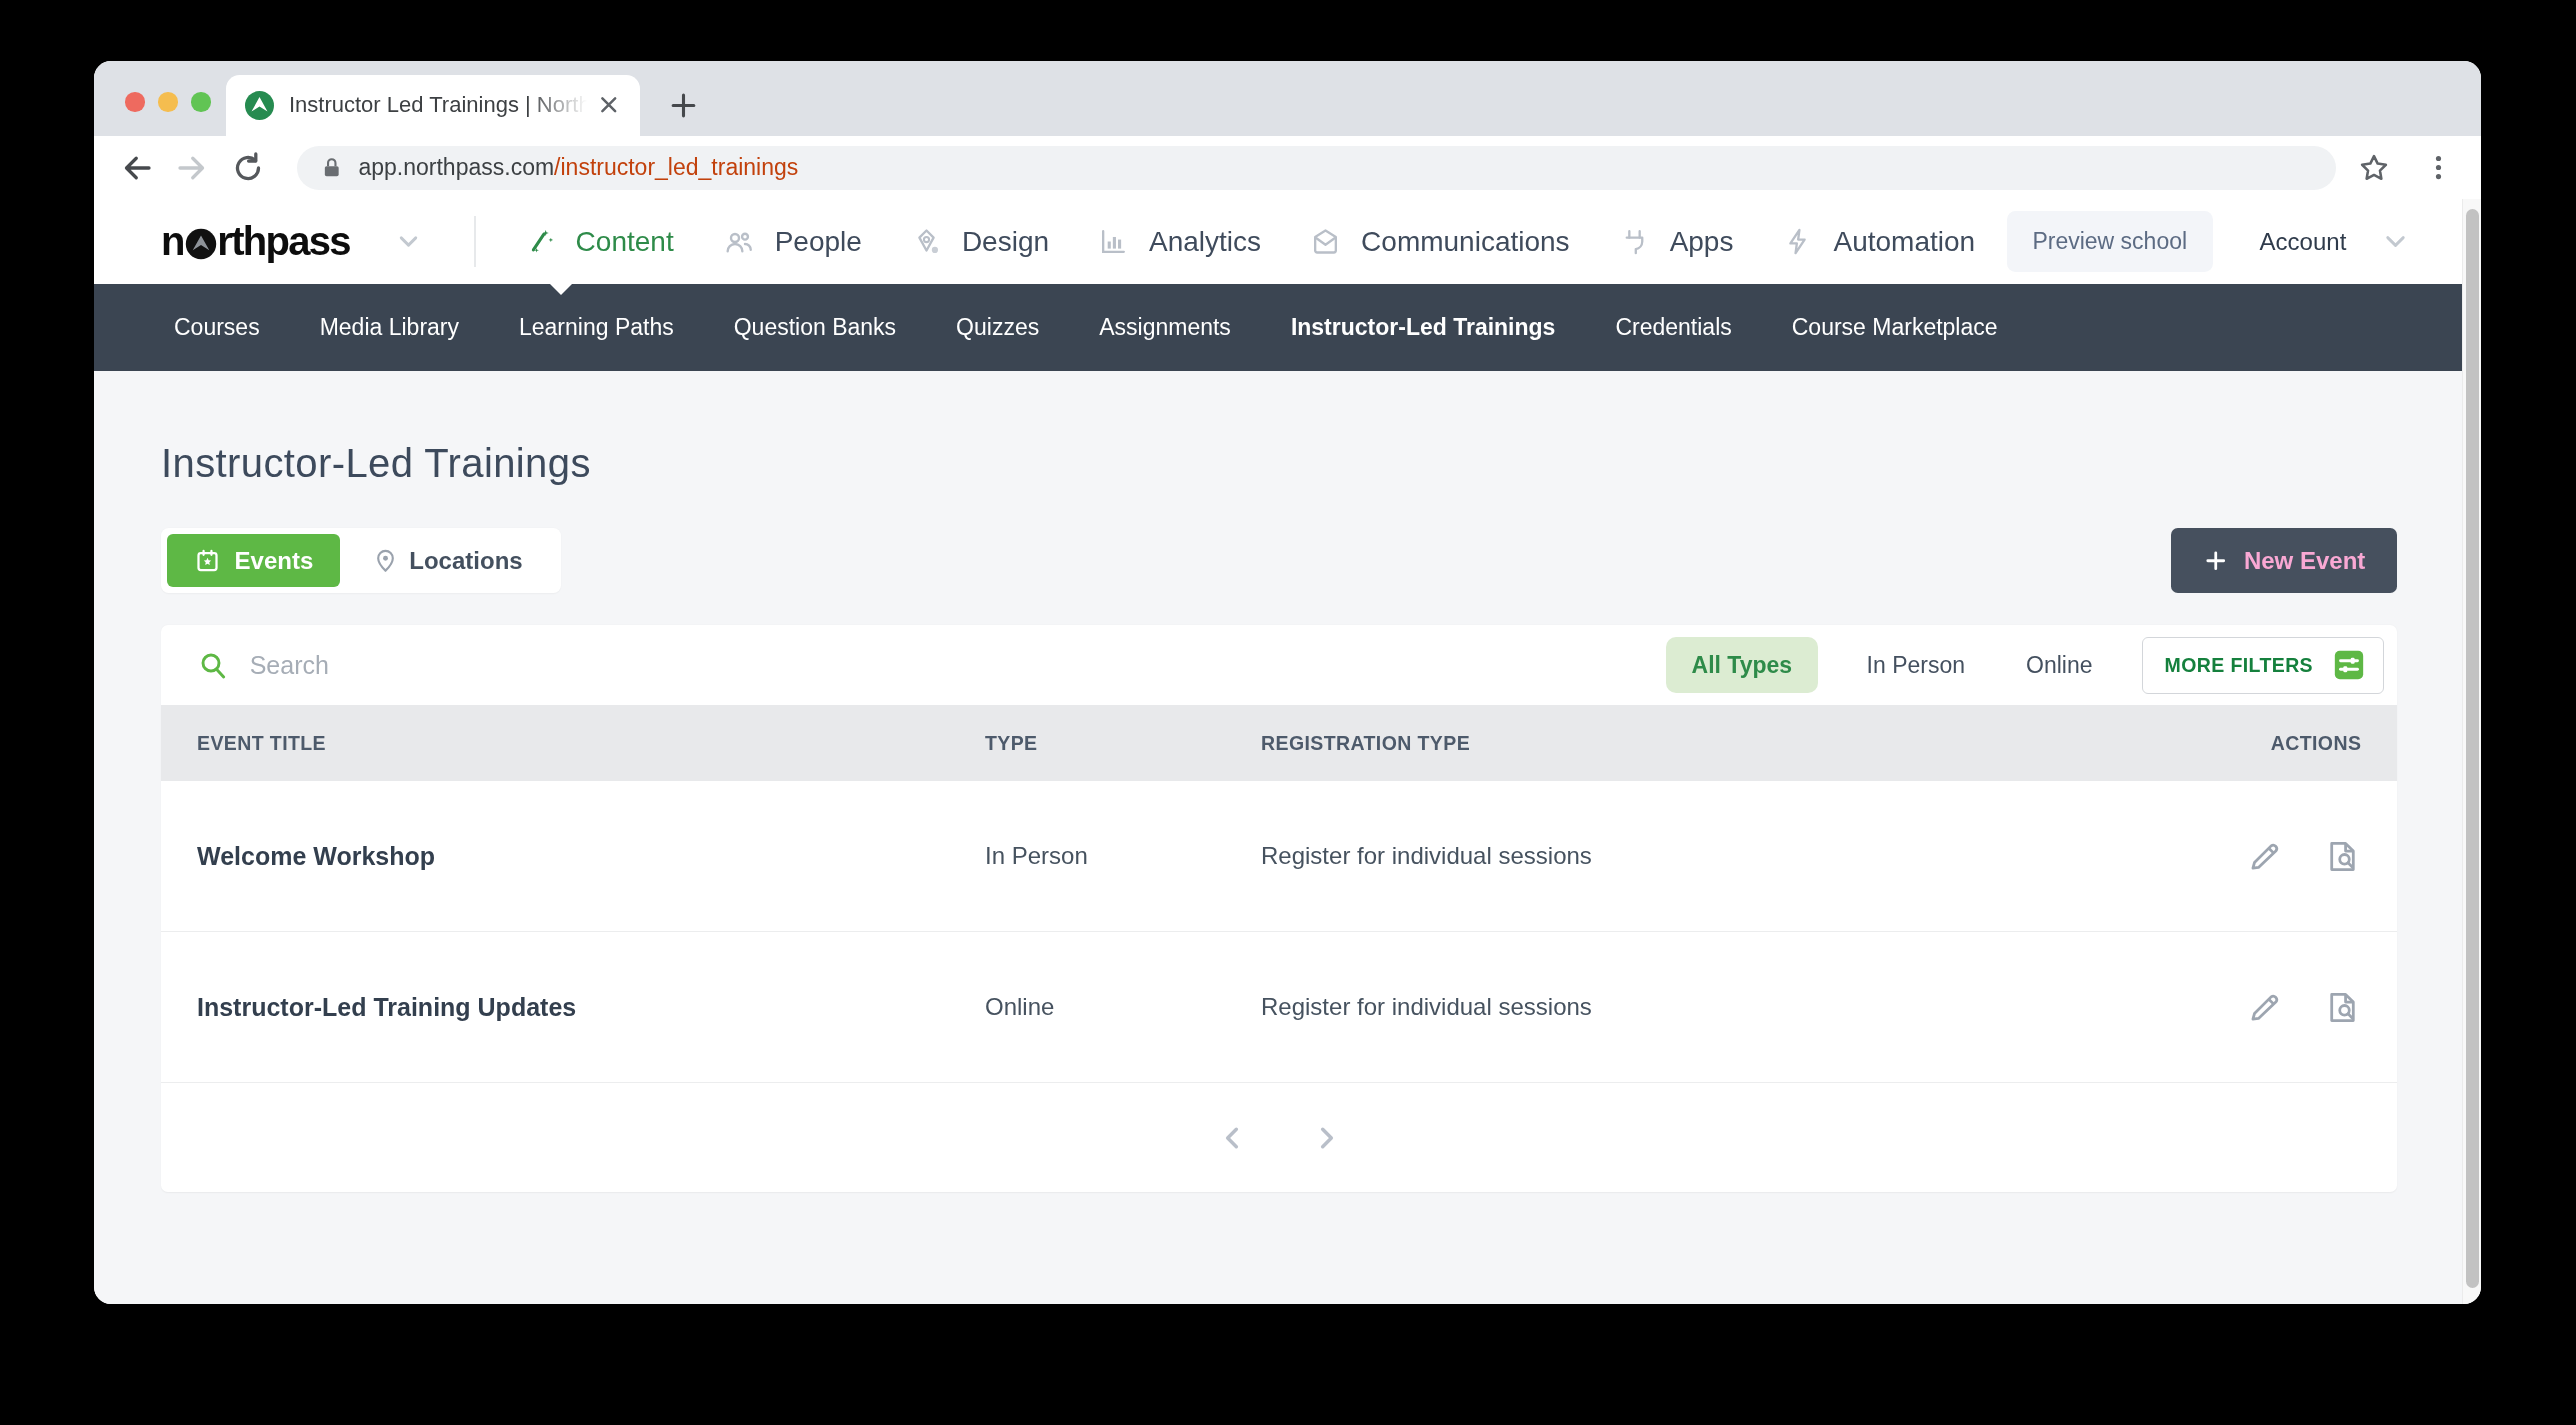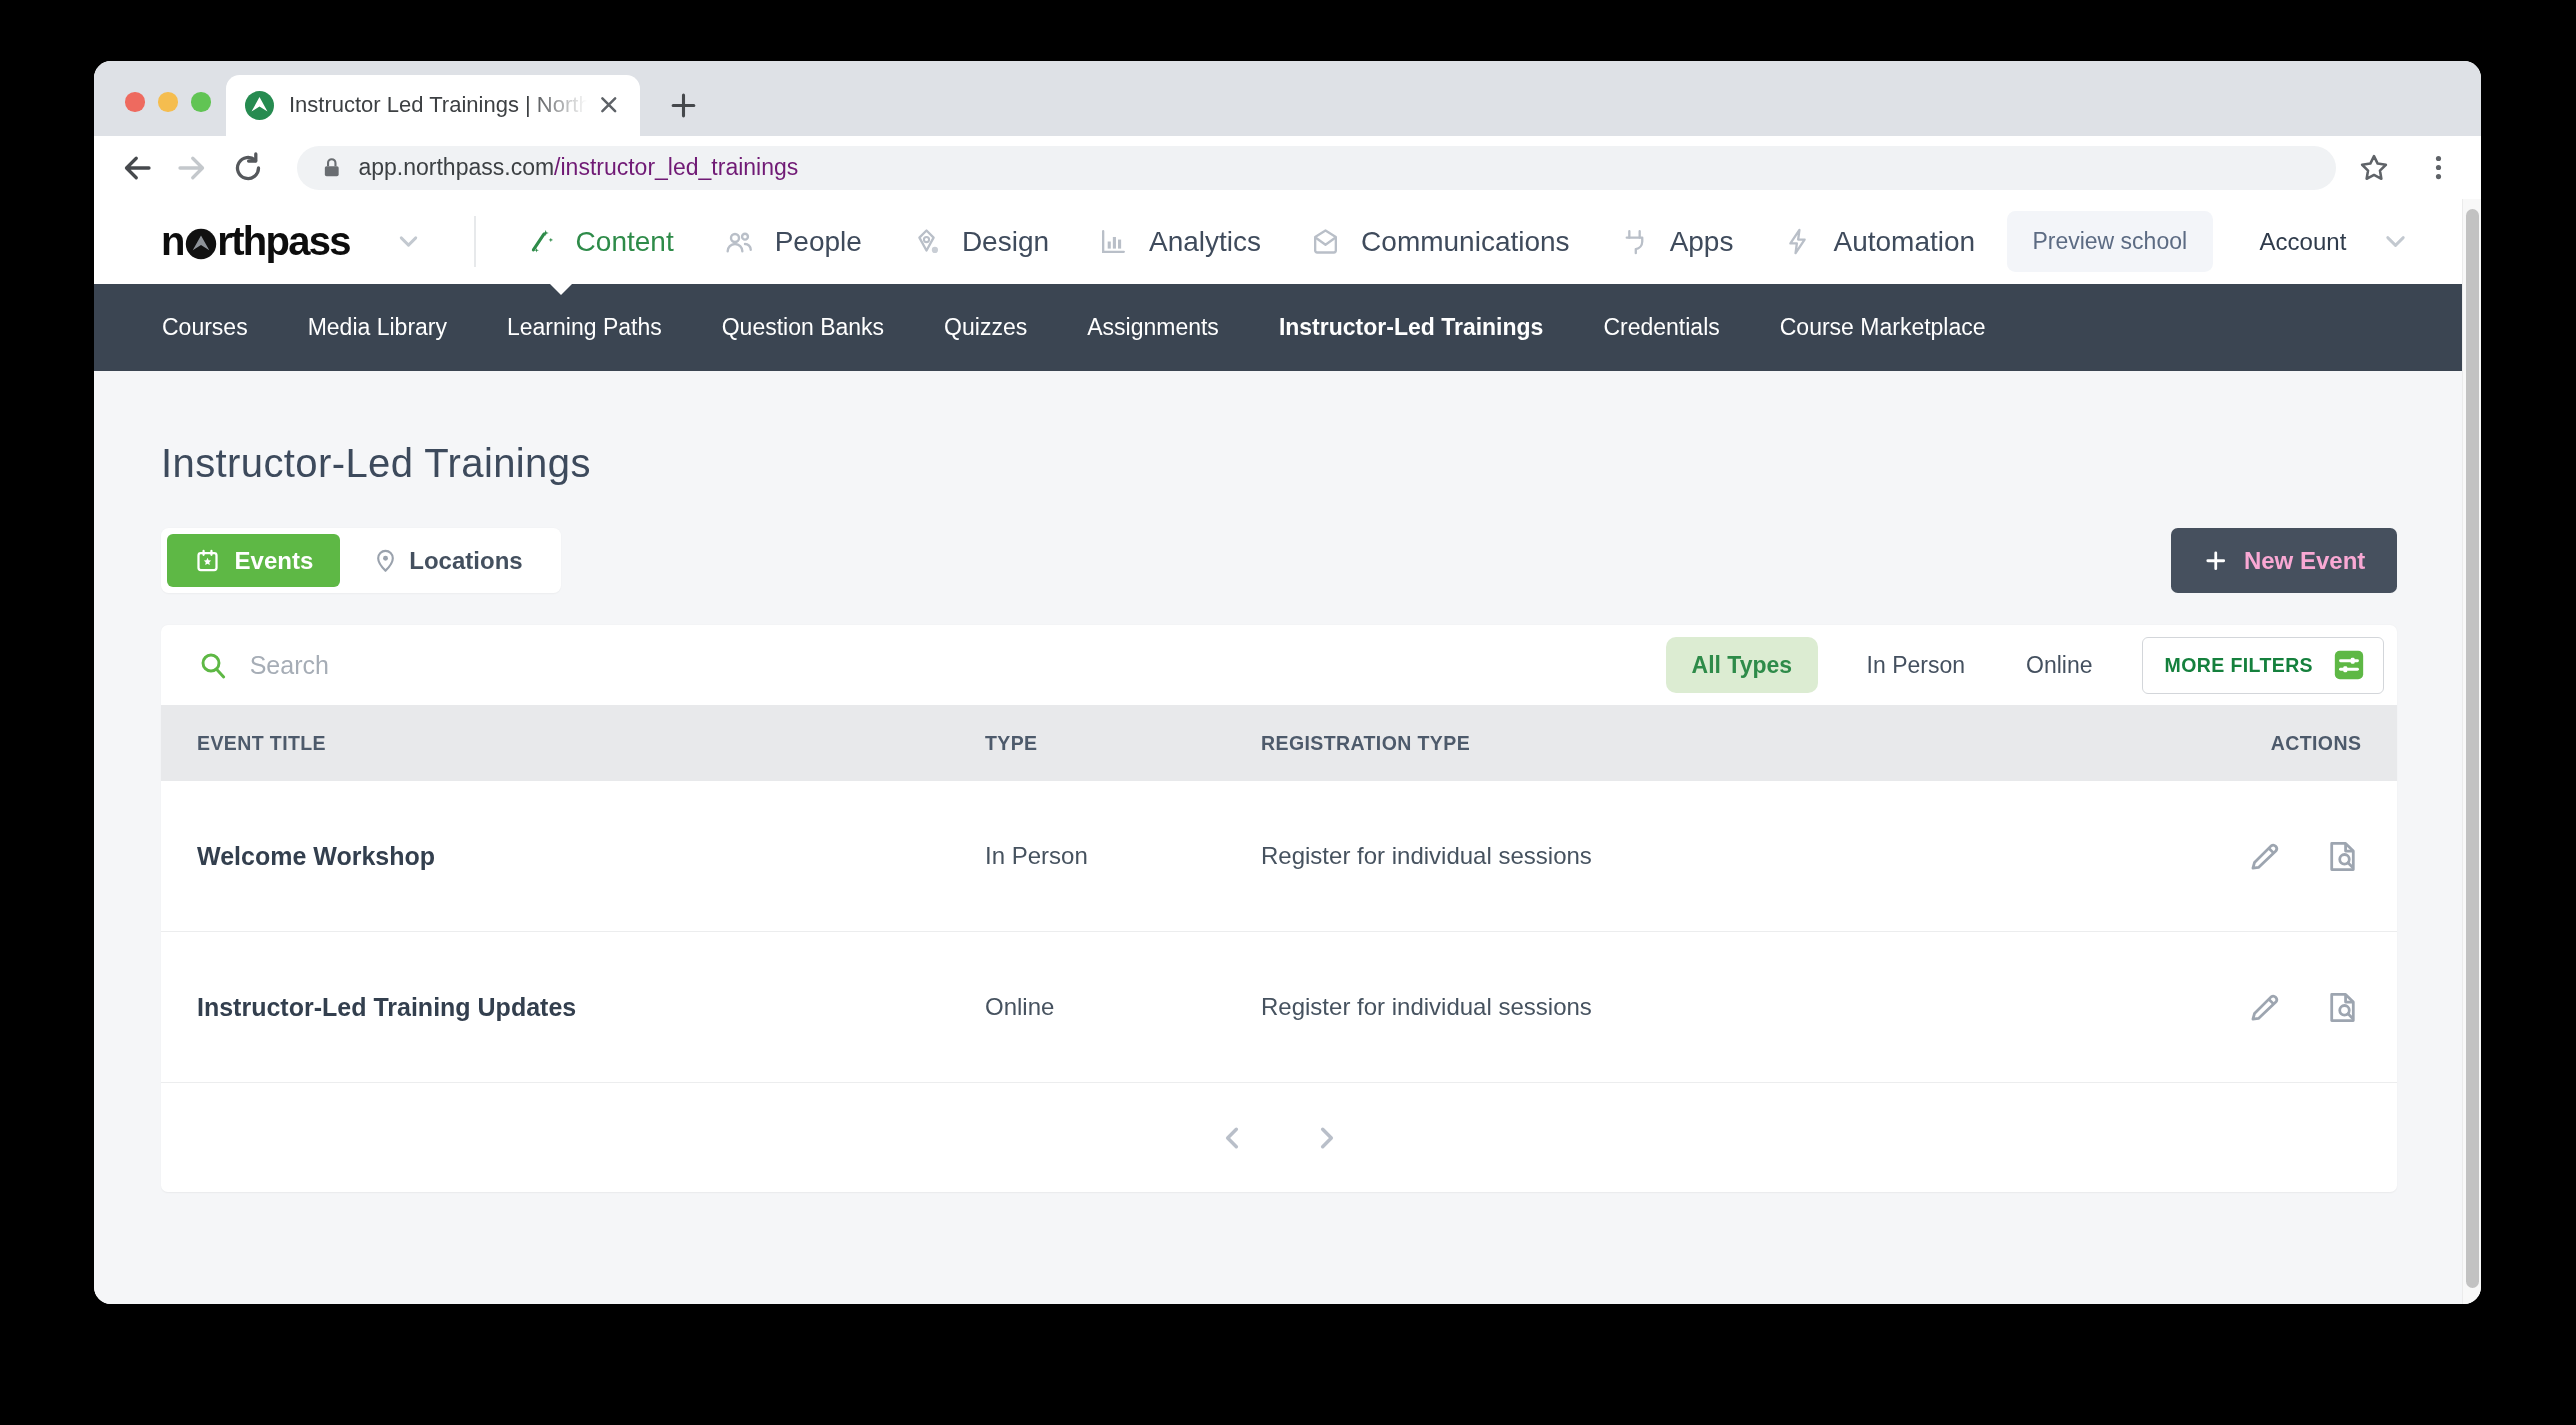--- a/index.html
+++ b/index.html
@@ -25,21 +25,21 @@
             align-items:center; justify-content:center; }
 
   
   .toolbar { position:absolute; left:0; top:75px; right:0; height:64px; background:#fff;
              border-bottom:1.7px solid #e4e6e8; display:flex; align-items:center; }
   .navbtn { width:37px; height:37px; display:flex; align-items:center; justify-content:center; flex:0 0 auto; }
   .navbtn.back { margin-left:24px; } .navbtn.fwd { margin-left:18.7px; } .navbtn.reload { margin-left:18.7px; }
   .omnibox { margin-left:31px; height:44px; width:2039px; background:#f0f2f4; border-radius:22px;
              display:flex; align-items:center; padding:0 22px; }
   .url { font-size:23px; margin-left:13.6px; white-space:nowrap; }
-  .url .domain { color:#3c4043; } .url .path { color:#701a75; }
+  .url .domain { color:#3c4043; } .url .path { color:#c2410c; }
   .tool-right { display:flex; align-items:center; margin-left:20.4px; gap:32px; }
 
   
   .viewport { position:absolute; left:0; top:138px; right:18.7px; bottom:0; background:#f5f6f8; }
   .scrollbar { position:absolute; top:138px; right:0; bottom:0; width:18.7px; background:#f8f8f8;
                border-left:0.8px solid #ebebeb; }
   .scroll-thumb { position:absolute; left:2.5px; right:2.5px; top:10.2px; height:1079px;
                   background:#c2c2c2; border-radius:6.8px; }
 
   
@@ -53,21 +53,21 @@
   .nav-items { display:flex; align-items:center; margin-left:49px; gap:49px; }
   .nav-item { display:flex; align-items:center; gap:20px; font-size:28px; color:#3f4b5c; font-weight:500; }
   .nav-item.active { color:#2e8b49; }
   .topnav-right { margin-left:auto; display:flex; align-items:center; gap:47px; }
   .preview-school { background:#f3f5f9; color:#5c6b83; font-size:23px; font-weight:500;
                     padding:17px 25.5px; border-radius:8.5px; }
   .account { display:flex; align-items:center; gap:34px; font-size:24px; color:#2f3b4b; font-weight:500; }
 
   
   .subnav { position:relative; height:87px; background:#3b4552; display:flex; align-items:center;
-            padding:0 38px; }
+            padding:0 50px; }
   .subnav-caret { position:absolute; top:-0.8px; left:455px; width:0; height:0;
                   border-left:12.7px solid transparent; border-right:12.7px solid transparent;
                   border-top:12.7px solid #fff; }
   .subnav-item { color:#fff; font-size:23px; padding:0 30px; font-weight:400; }
   .subnav-item.active { font-weight:700; }
 
   
   .content { padding:0 65px 0 67px; }
   .page-title { margin-top:70px; font-size:40px; font-weight:300; color:#3d4a5c; letter-spacing:0.4px; }
 

